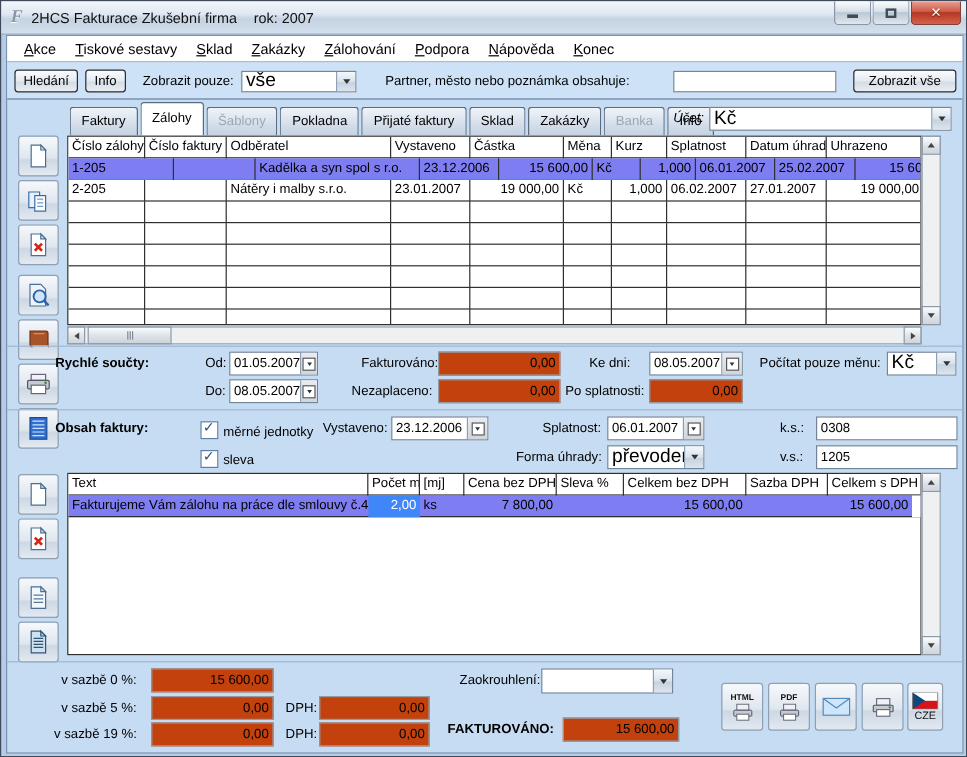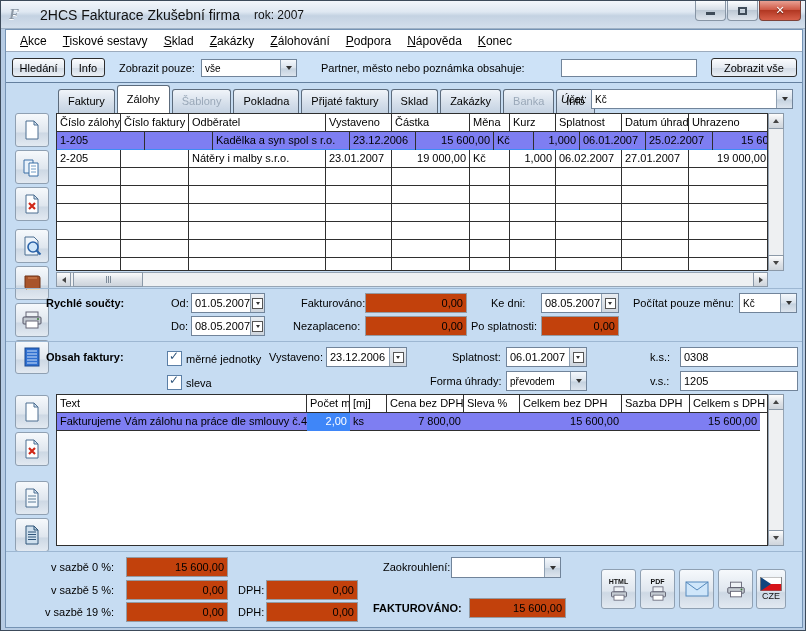--- a/index.html
+++ b/index.html
@@ -3,21 +3,21 @@
 <meta charset="utf-8">
 <style>
   html,body{margin:0;padding:0;background:#9db8d4;font-family:"Liberation Sans","DejaVu Sans",sans-serif;}
   .window{position:relative;width:806px;height:631px;background:#b7cce4;border:1px solid #3c4a5a;box-sizing:border-box;overflow:hidden;}
   
   .titlebar{position:absolute;left:0;top:0;width:806px;height:28px;
     background:linear-gradient(#f2f6fb 0%,#dfe8f2 40%,#c4d2e2 55%,#d3dfec 100%);
     display:flex;align-items:center;border-bottom:1px solid #9fb2c6;box-sizing:border-box;}
   .app-logo{font:italic bold 15px "Liberation Serif",serif;color:#8b97a5;margin:0 7px 0 8px;
     text-shadow:0 1px 0 #fff;}
-  .title-text{font-size:14px;color:#111;margin-left:14px;}
+  .title-text{font-size:12px;color:#111;}
   .title-year{font-size:12px;color:#111;margin-left:14px;}
   .wincontrols{position:absolute;right:6px;top:0;display:flex;}
   .winbtn{width:29px;height:19px;border:1px solid #8795a5;border-top:none;border-radius:0 0 4px 4px;
     background:linear-gradient(#fbfdfe,#d7dfe8 45%,#bcc8d4 50%,#dfe6ee);display:flex;align-items:center;justify-content:center;
     margin-left:1px;cursor:default;}
   .winbtn.close{width:40px;background:linear-gradient(#e9a093,#cf5a47 45%,#b23823 50%,#d8604a);border-color:#7e4238;}
   .glyph-min{width:9px;height:3px;background:#3f4c59;margin-top:6px;}
   .glyph-max{width:9px;height:8px;border:2px solid #3f4c59;box-sizing:border-box;}
   .glyph-close{color:#fff;font-weight:bold;font-size:11px;text-shadow:0 1px 1px #5a1408;}
   
@@ -30,21 +30,21 @@
   .toolbar{position:absolute;left:5px;top:51px;width:796px;height:31px;background:#cde2f7;
     border-bottom:1px solid #64809f;box-sizing:border-box;}
   .lbl{position:absolute;font-size:11px;color:#000;white-space:nowrap;}
   .lbl.b{font-weight:bold;}
   .btn{position:absolute;border:1px solid #2d2d2d;border-radius:3px;
     background:linear-gradient(#fafcfe,#e4eaf1 50%,#d3dce6 55%,#e9eef4);
     font-size:11px;display:flex;align-items:center;justify-content:center;color:#000;box-sizing:border-box;}
   .fld{position:absolute;border:1px solid #71849a;background:#fff;font-size:11px;
     display:flex;align-items:center;padding:0 3px;box-sizing:border-box;}
   .fld.ro{background:#c2410c;border:1px solid #949aa2;justify-content:flex-end;}
-  .combo{position:absolute;border:1px solid #71849a;background:#fff;font-size:10px;display:flex;box-sizing:border-box;}
+  .combo{position:absolute;border:1px solid #71849a;background:#fff;font-size:16px;display:flex;box-sizing:border-box;}
   .combo .val{flex:1;display:flex;align-items:center;padding-left:3px;overflow:hidden;white-space:nowrap;}
   .combo .cbtn{width:15px;border-left:1px solid #8fa0b2;background:linear-gradient(#f4f8fc,#d9e2ec 50%,#c5d2df 55%,#dde5ee);
     display:flex;align-items:center;justify-content:center;}
   .tri{width:0;height:0;border-left:3px solid transparent;border-right:3px solid transparent;border-top:4px solid #333;}
   .dbtn{width:16px;border-left:1px solid #8fa0b2;background:linear-gradient(#e9edf2,#cfd6de);
     display:flex;align-items:center;justify-content:center;}
   .dbtn .sq{width:9px;height:9px;background:#fff;border:1px solid #555;display:flex;align-items:center;justify-content:center;}
   .dbtn .sq .tri{border-left-width:2px;border-right-width:2px;border-top-width:3px;}
   
   .tabstrip{position:absolute;left:57px;top:85px;display:flex;align-items:flex-end;height:27px;gap:2px;}

